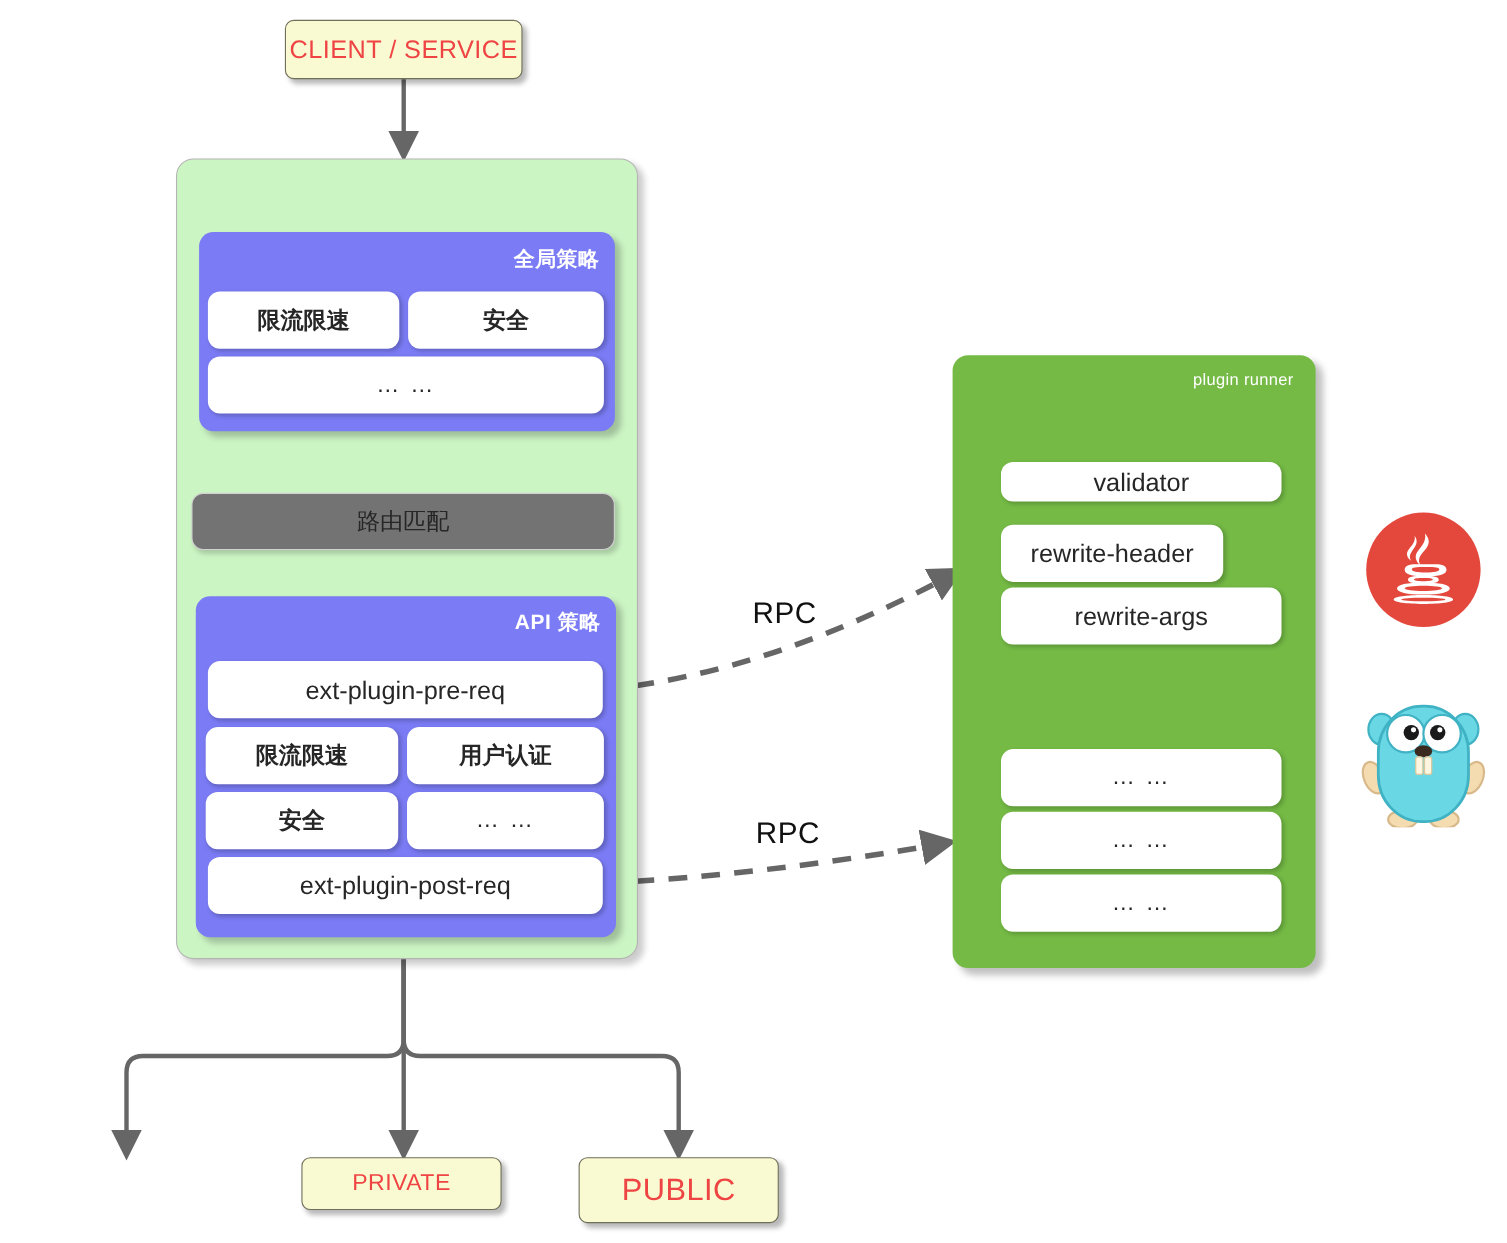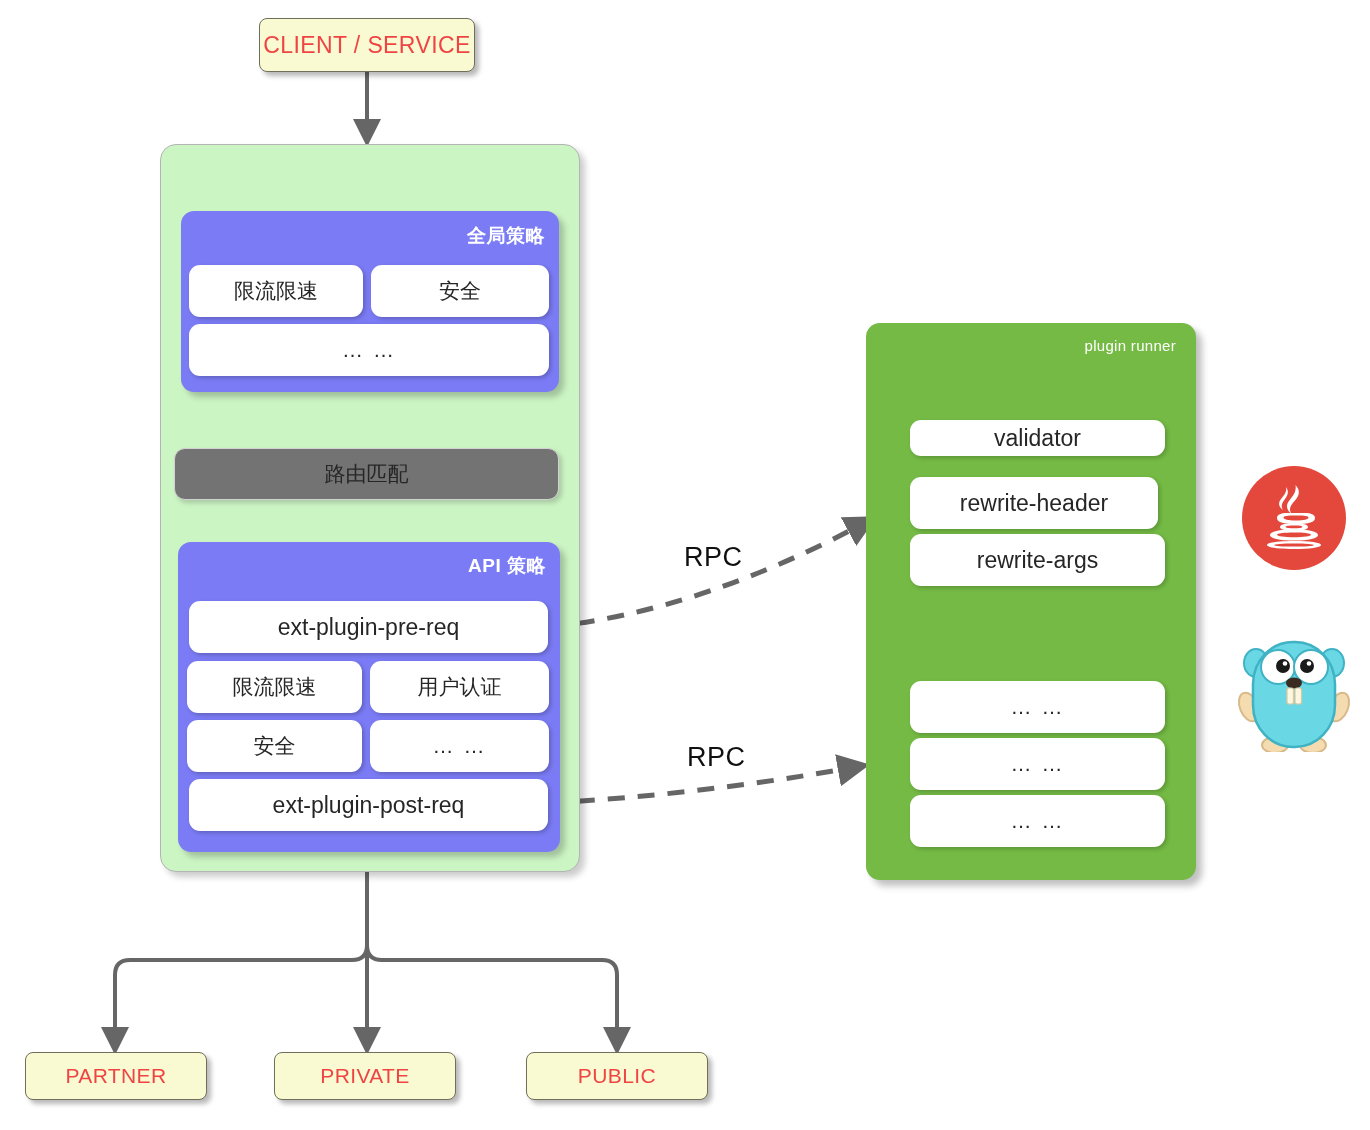--- a/index.html
+++ b/index.html
@@ -60,21 +60,21 @@
   .pill {
     background: #ffffff;
     border-radius: 11px;
     box-shadow: 2px 2px 4px rgba(0,0,0,0.22);
     display: flex;
     align-items: center;
     justify-content: center;
     color: #262626;
     text-align: center;
   }
-  .pill.cn { font-size: 21px; }
+  .pill.cn { font-size: 21px; font-weight: bold; }
   .pill.en { font-size: 23px; }
   .pill.dots { font-size: 21px; letter-spacing: 2px; }
 
   
   .routebox {
     background: #737373;
     border: 1px solid #d2d2d2;
     border-radius: 11px;
     box-shadow: 3px 3px 5px rgba(0,0,0,0.18);
     display: flex;
@@ -205,21 +205,21 @@
     <span>ext-plugin-post-req</span>
   </div>
 
   <div class="abs runner" style="left:866px; top:323px; width:330px; height:557px;">
     <div class="runner-title">plugin runner</div>
   </div>
 
   <div class="abs rpill" style="left:910px; top:420px; width:255px; height:36px;">
     <span>validator</span>
   </div>
-  <div class="abs rpill" style="left:910px; top:477px; width:248px; height:52px;text-align:right;">
+  <div class="abs rpill" style="left:910px; top:477px; width:202px; height:52px;text-align:right;">
     <span>rewrite-header</span>
   </div>
   <div class="abs rpill" style="left:910px; top:534px; width:255px; height:52px;">
     <span>rewrite-args</span>
   </div>
 
   <div class="abs rpill dots" style="left:910px; top:681px; width:255px; height:52px;">
     <span>… …</span>
   </div>
   <div class="abs rpill dots" style="left:910px; top:738px; width:255px; height:52px;">
@@ -277,23 +277,20 @@
     <circle cx="72" cy="36" r="7" fill="#1a1a1a"></circle>
     <circle cx="50" cy="33.5" r="2.3" fill="#ffffff"></circle>
     <circle cx="74" cy="33.5" r="2.3" fill="#ffffff"></circle>
 
     <ellipse cx="59" cy="53" rx="8" ry="5.5" fill="#3a2a20"></ellipse>
 
     <rect x="52" y="58" width="6.5" height="16" rx="2" fill="#fdf6e0" stroke="#d8c9a0" stroke-width="1.2"></rect>
     <rect x="60" y="58" width="6.5" height="16" rx="2" fill="#fdf6e0" stroke="#d8c9a0" stroke-width="1.2"></rect>
   </svg>
 
-  <div class="abs ybox" style="left:25px; top:1052px; width:182px; height:48px; font-size:21px;">
-    <span>PARTNER</span>
-  </div>
   <div class="abs ybox" style="left:274px; top:1052px; width:182px; height:48px; font-size:21px;">
     <span>PRIVATE</span>
   </div>
-  <div class="abs ybox" style="left:526px; top:1052px; width:182px; height:48px; font-size:21px;">
+  <div class="abs ybox" style="left:526px; top:1052px; width:182px; height:60px; font-size:28px;">
     <span>PUBLIC</span>
   </div>
 
 </div>
 
 </body></html>

